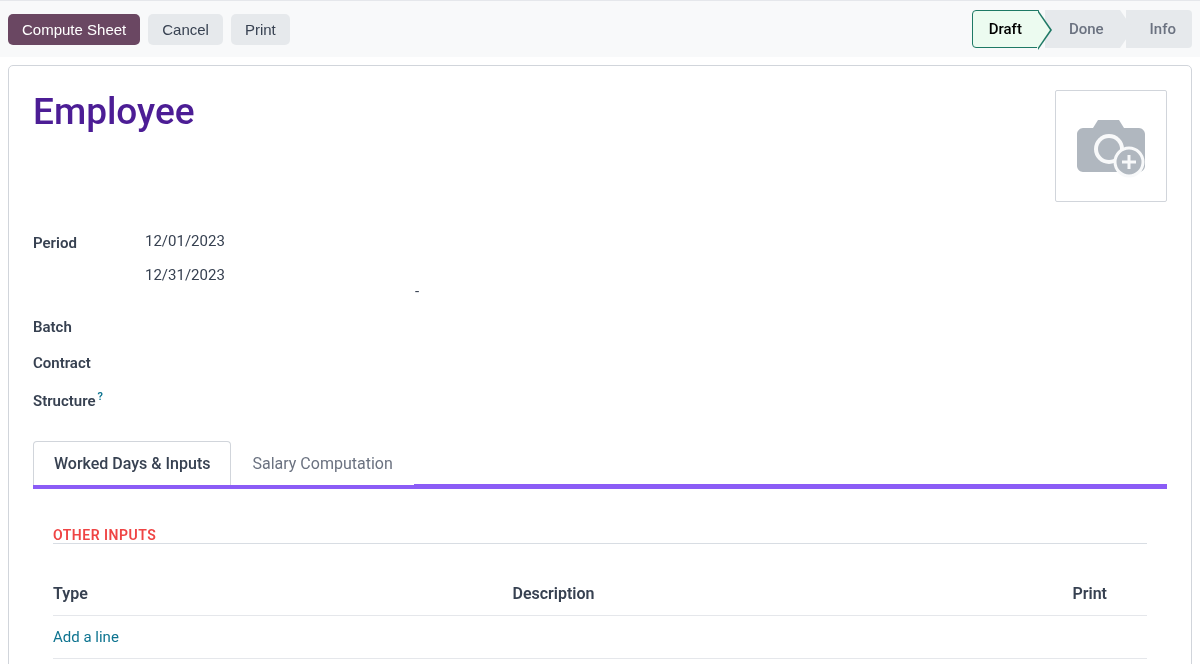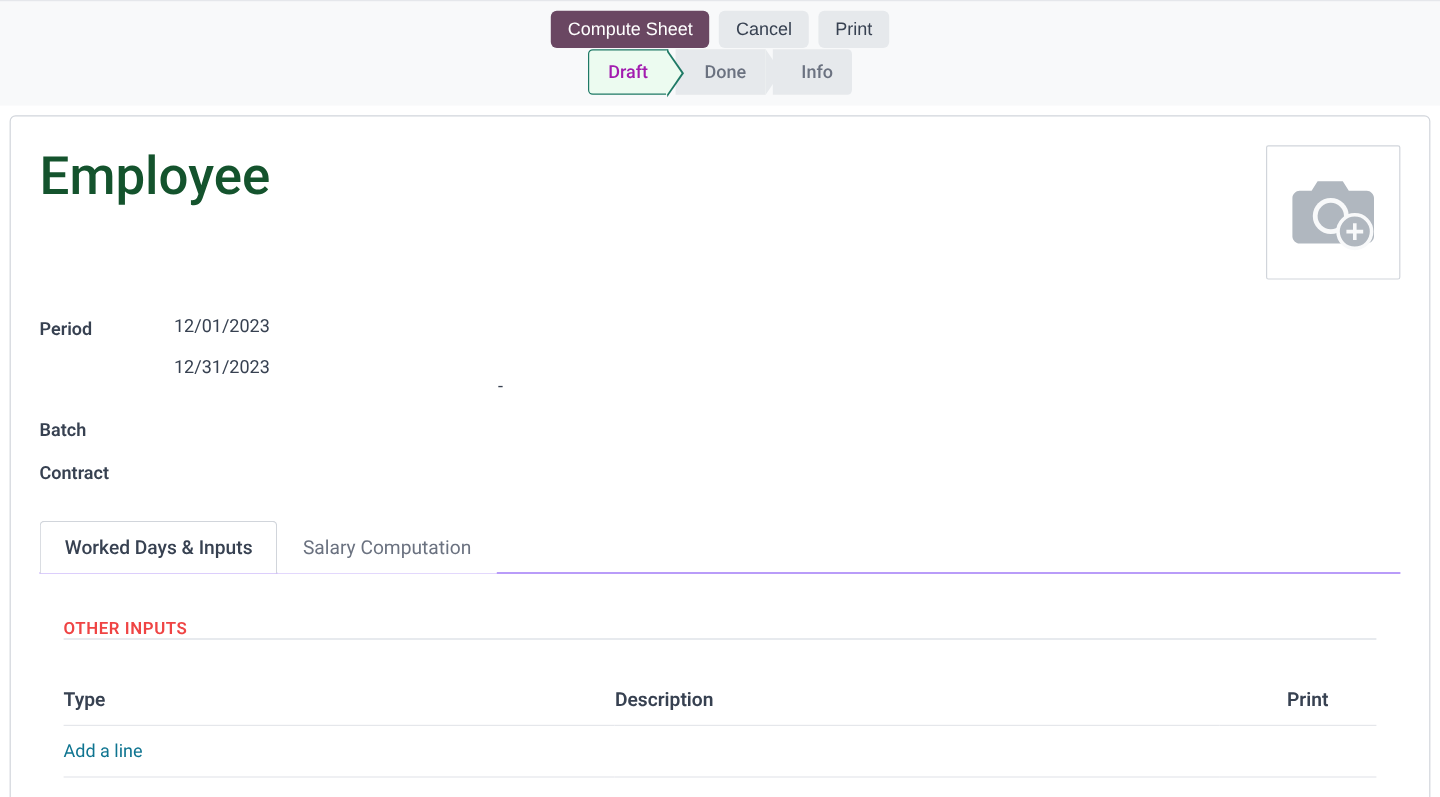--- a/index.html
+++ b/index.html
@@ -13,21 +13,20 @@
       color: #374151;
       font-size: 15px;
     }
     .toolbar {
       display: flex;
       justify-content: space-between;
       align-items: center;
       padding: 8px 8px;
       background: #f8f9fa;
       border-top: 1px solid #e5e7eb;
-      flex-direction: column;
     }
     .toolbar-left {
       display: flex;
       gap: 8px;
     }
     .btn {
       border: none;
       padding: 7px 14px;
       border-radius: 5px;
       font-size: 15px;
@@ -54,21 +53,21 @@
       height: 38px;
       padding: 0 16px 0 24px;
       background: #e6e9ec;
       color: #6b7280;
       font-weight: 500;
       font-size: 15px;
       margin-right: 6px;
     }
     .status-step.active {
       background: #ecfbf0;
-      color: #a21caf;
+      color: #000000;
       border: 1px solid #1e7965;
       border-radius: 4px 0 0 4px;
       padding-left: 16px;
     }
     .status-step::after {
       content: '';
       position: absolute;
       right: -13px;
       top: 0;
       width: 0;
@@ -109,23 +108,23 @@
       background: #ffffff;
       min-height: 600px;
     }
     .sheet-header {
       display: flex;
       justify-content: space-between;
       align-items: flex-start;
       margin-bottom: 30px;
     }
     .page-title {
-      font-size: 44px;
+      font-size: 37px;
       font-weight: 500;
-      color: #14532d;
+      color: #4c1d95;
     }
     .image-placeholder {
       width: 112px;
       height: 112px;
       border: 1px solid #d1d5db;
       border-radius: 2px;
       display: flex;
       align-items: center;
       justify-content: center;
       cursor: pointer;
@@ -157,21 +156,21 @@
     }
     .help-icon {
       color: #0e7490;
       font-size: 11px;
       vertical-align: super;
       margin-left: 2px;
       cursor: pointer;
     }
     .tabs {
       display: flex;
-      border-bottom: 1px solid #8b5cf6;
+      border-bottom: 5px solid #8b5cf6;
       margin-top: 30px;
     }
     .tab {
       padding: 12px 20px;
       border: 1px solid transparent;
       border-bottom: none;
       cursor: pointer;
       color: #6b7280;
       font-size: 16px;
       position: relative;
@@ -268,20 +267,26 @@
   <div class="field-row">
     <div class="field-label">Batch</div>
     <div class="field-value"></div>
   </div>
 
   <div class="field-row">
     <div class="field-label">Contract</div>
     <div class="field-value"></div>
   </div>
 
+  <div class="field-row">
+    <div class="field-label">
+      <span>Structure</span><span class="help-icon">?</span>
+    </div>
+    <div class="field-value"></div>
+  </div>
 
   <div class="tabs">
     <div class="tab active">Worked Days &amp; Inputs</div>
     <div class="tab">Salary Computation</div>
   </div>
 
   <div class="tab-content">
     <div class="section-title">OTHER INPUTS</div>
     <table>
       <thead>

